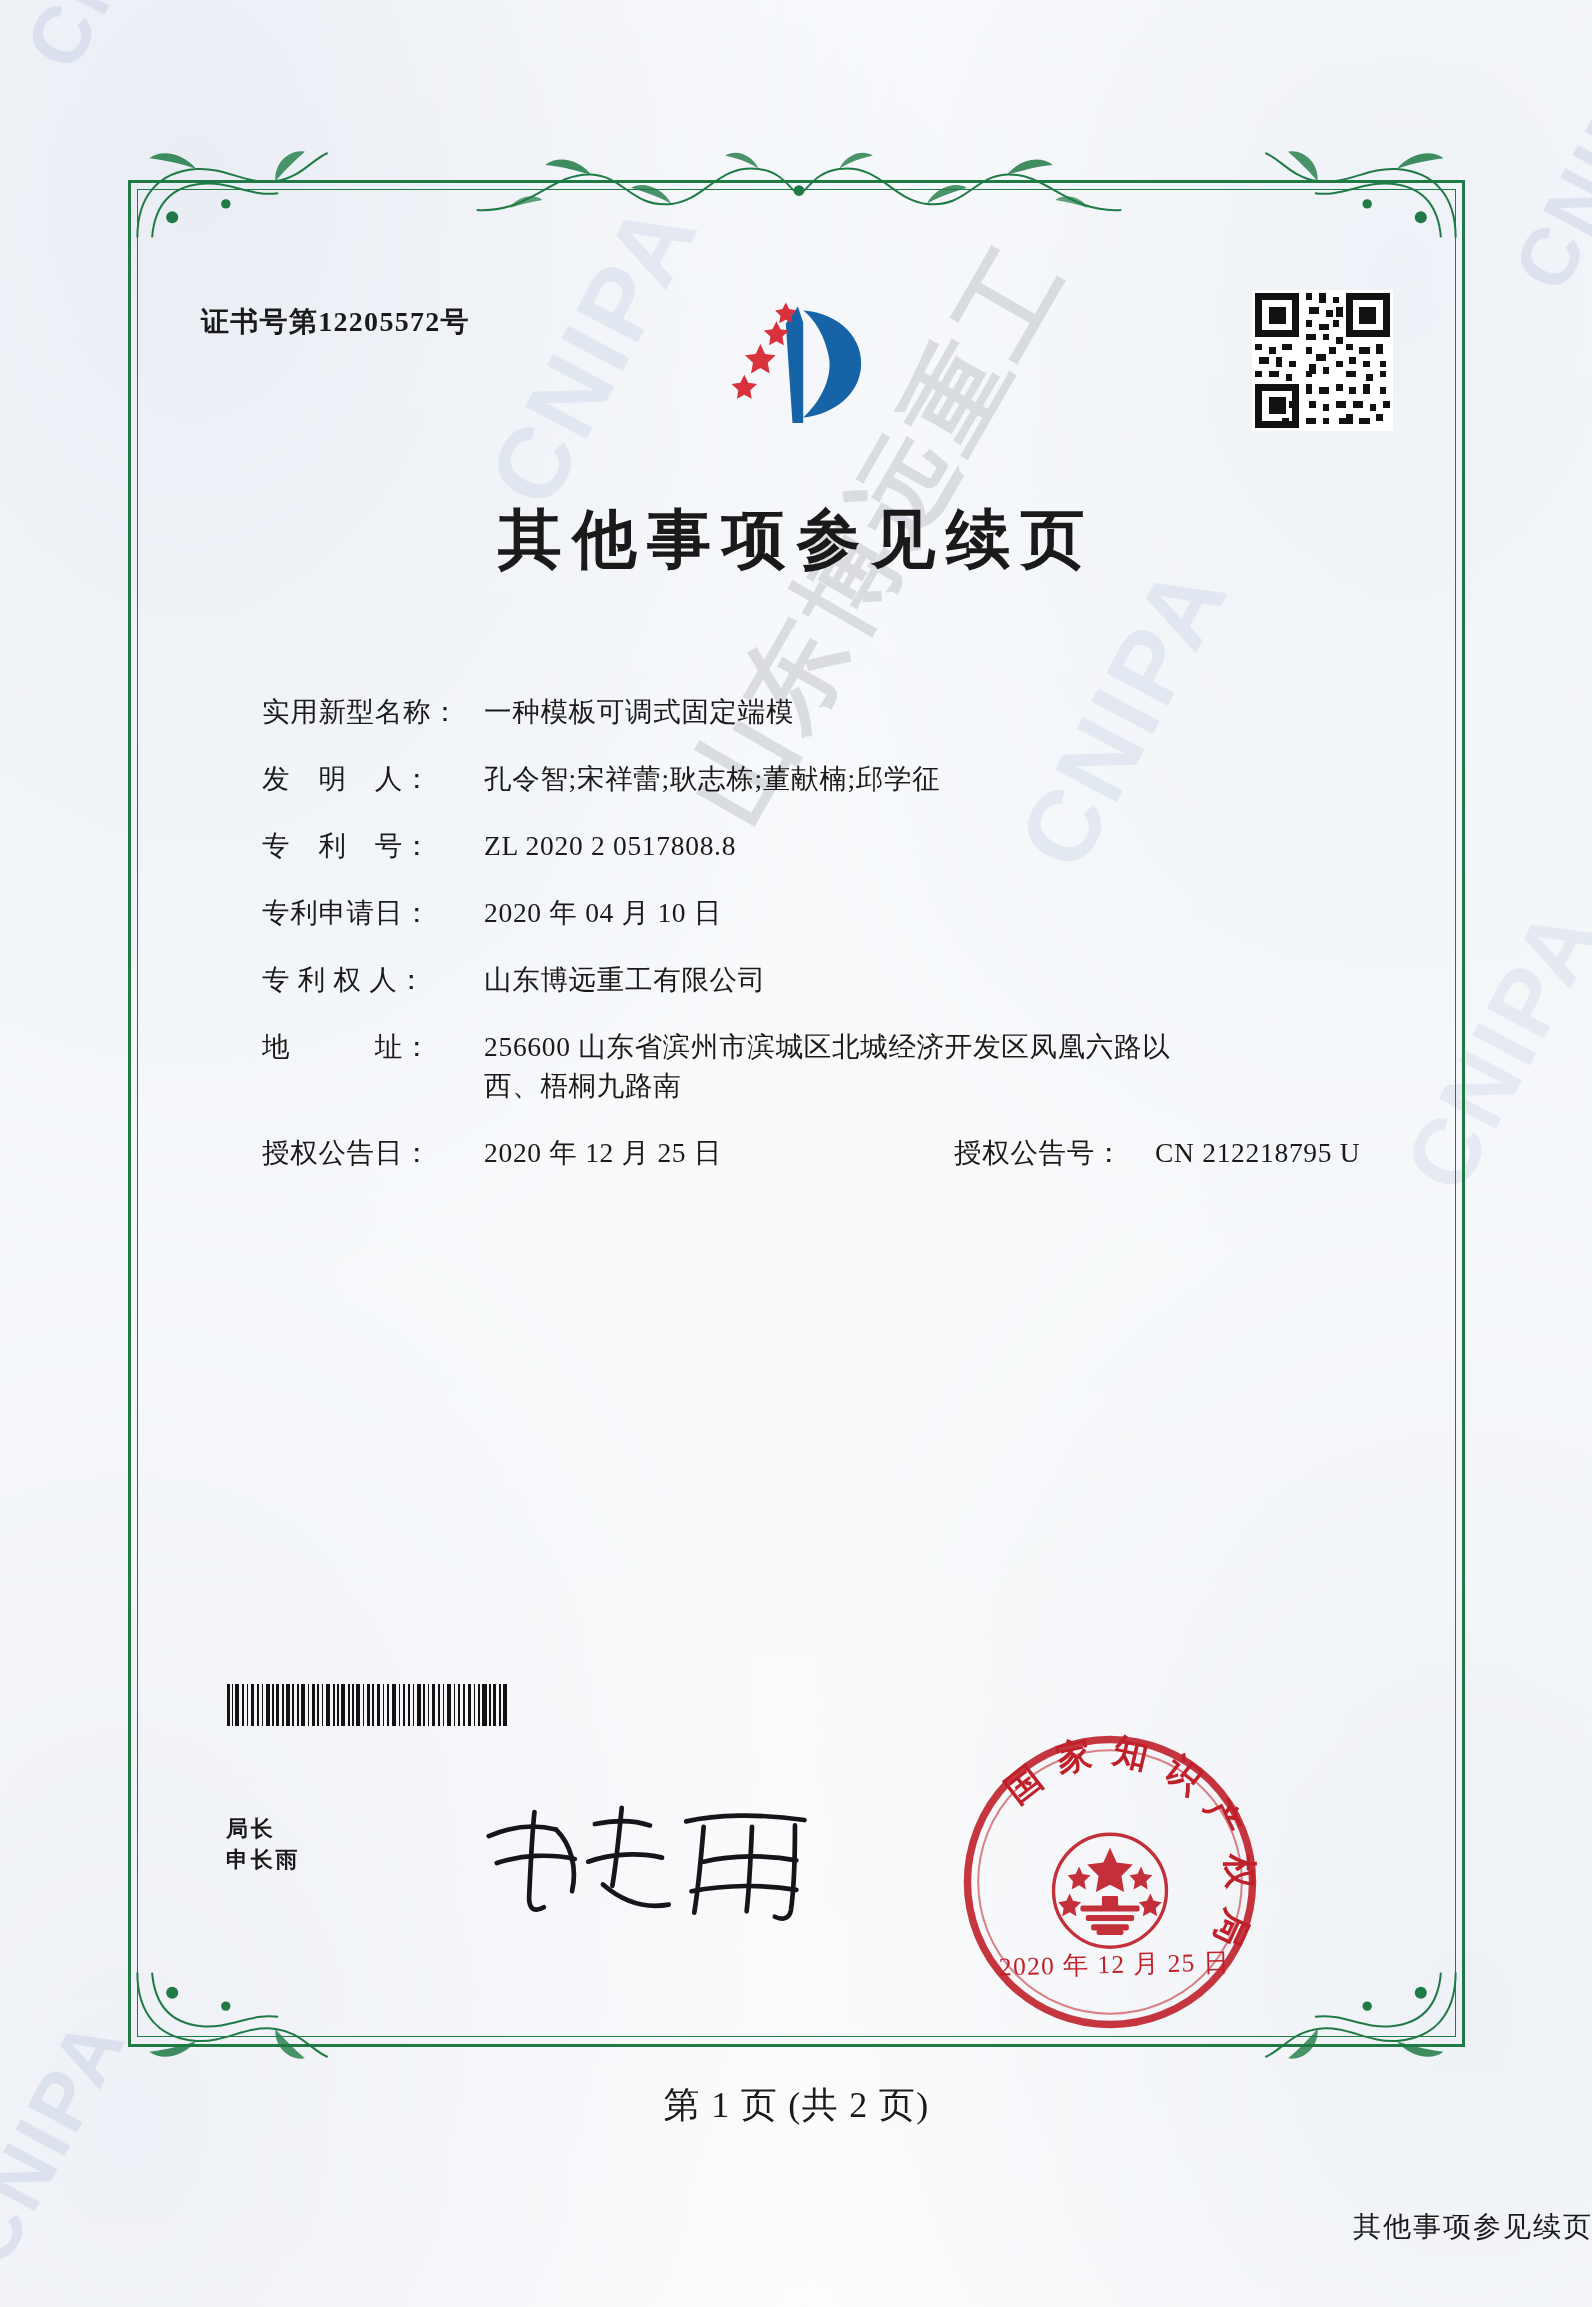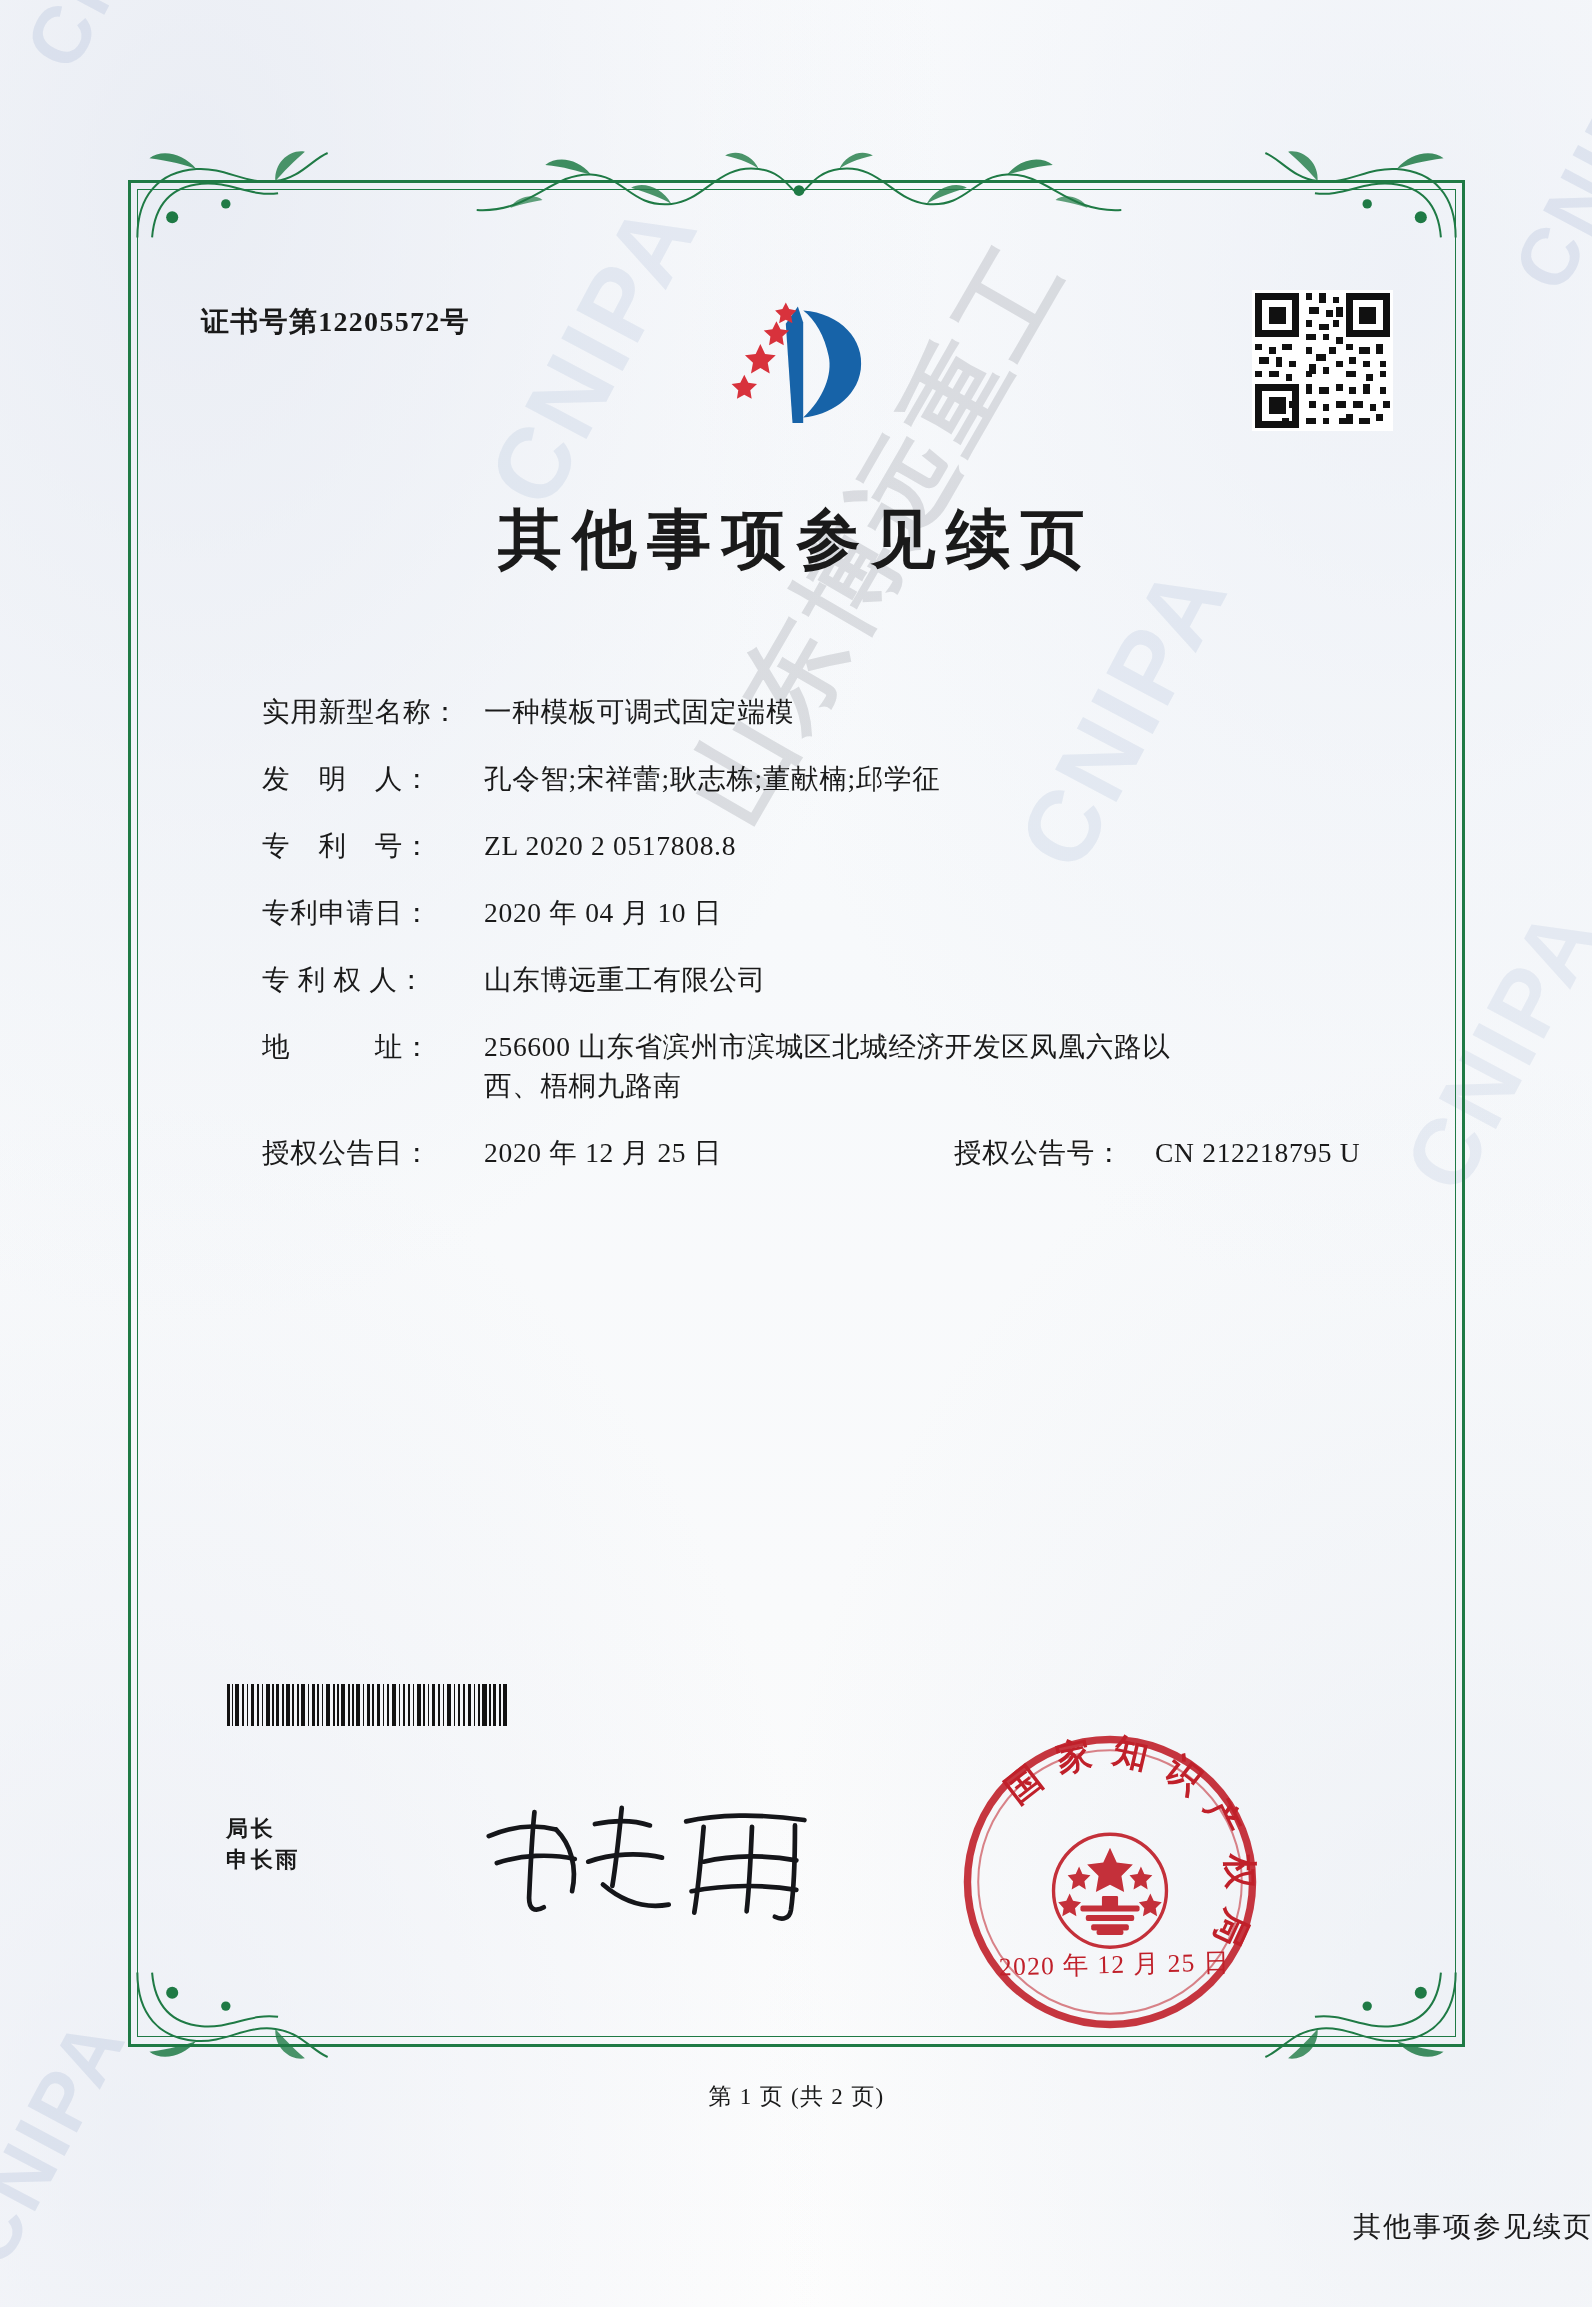--- a/index.html
+++ b/index.html
@@ -242,21 +242,21 @@
     letter-spacing: 1.3px;
     transform: rotate(-1.2deg);
   }
 
   
   .page-no {
     position: absolute;
     left: 0; right: 0;
     top: 2081px;
     text-align: center;
-    font-size: 23px;
+    font-size: 36px;
     letter-spacing: 1.3px;
   }
   .footnote {
     position: absolute;
     left: 0; right: 0;
     top: 2208px;
     text-align: right;
     font-size: 28px;
     letter-spacing: 2px;
   }

